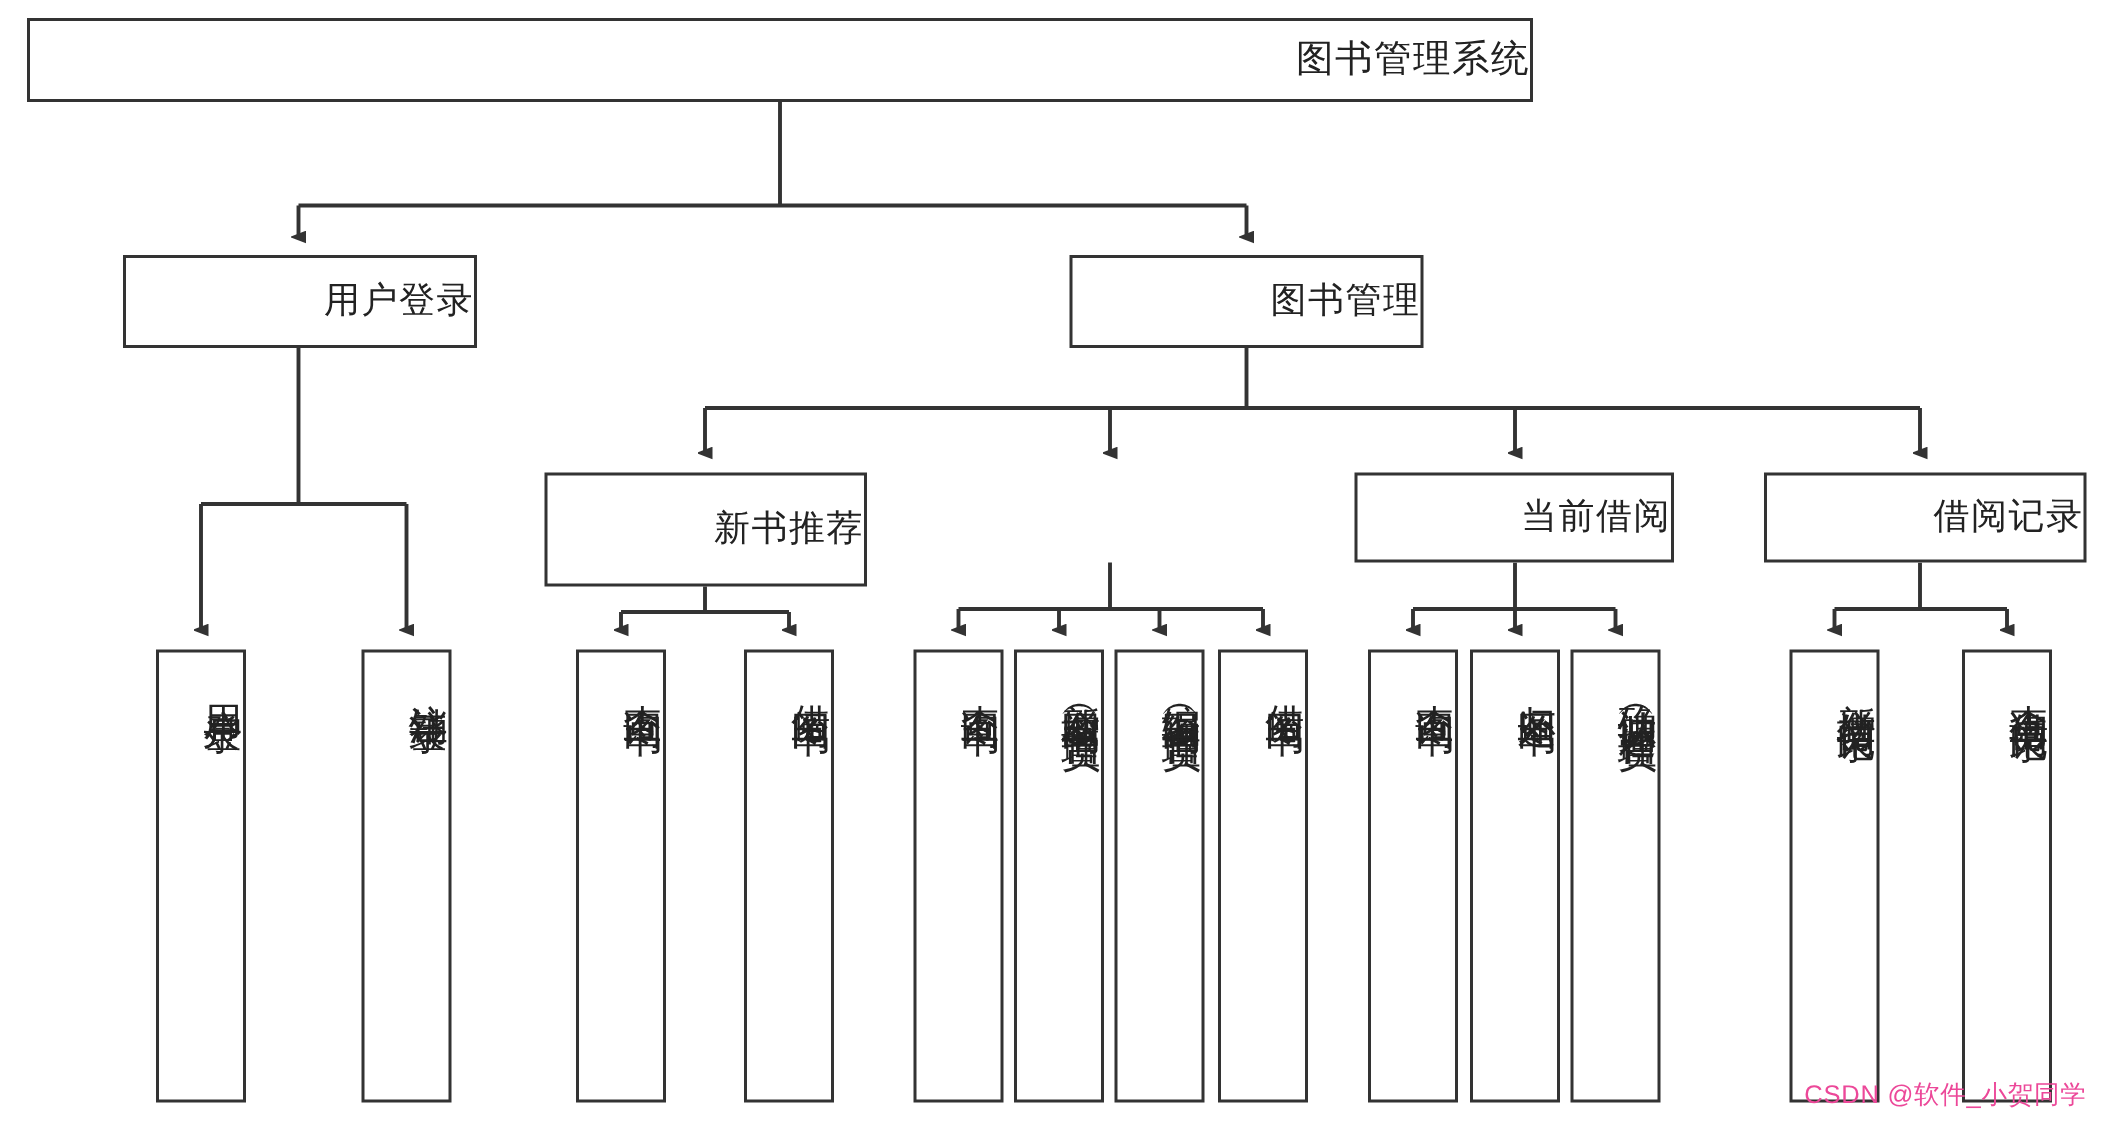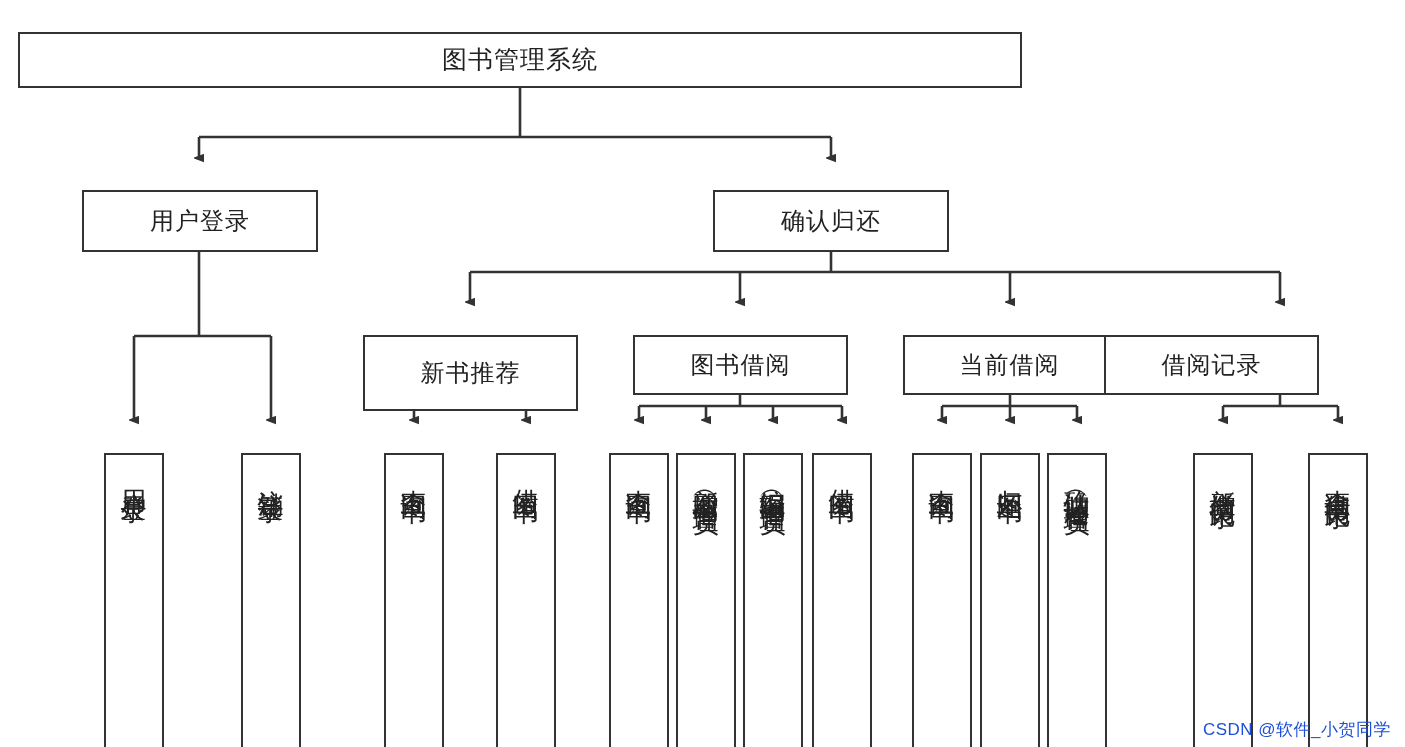--- a/index.html
+++ b/index.html
@@ -20,24 +20,23 @@
     width:1405px;height:747px;
     pointer-events:none;
   }
   .node{
     position:absolute;
     box-sizing:border-box;
     background:#ffffff;
     border:2.5px solid #333333;
     display:flex;
     align-items:center;
-    justify-content:center;
+    justify-content:flex-end;
     color:#222222;
     z-index:2;
-    margin-top:20px;
   }
   .node .label{
     display:block;
     text-align:center;
     line-height:1.18;
     color:#222222;
     white-space:nowrap;
   }
   
   .node.h .label{
@@ -56,21 +55,21 @@
     text-orientation:upright;
     font-size:26px;
     letter-spacing:3px;
     line-height:1;
   }
   .watermark{
     position:absolute;
     right:14px;
     bottom:6px;
     font-size:17px;
-    color:#1d4ed8;
+    color:#ec4899;
     letter-spacing:0.5px;
     z-index:3;
     white-space:nowrap;
   }
 </style>
 </head>
 <body>
 
 <div id="diagram-root">
 
@@ -125,33 +124,30 @@
   </svg>
 
   <div class="node h root" style="left:18px;top:12px;width:1004px;height:56px;">
     <span class="label">图书管理系统</span>
   </div>
 
   <div class="node h" style="left:82px;top:170px;width:236px;height:62px;">
     <span class="label">用户登录</span>
   </div>
   <div class="node h" style="left:713px;top:170px;width:236px;height:62px;">
-    <span class="label">确认归还</span>
+    <span class="label">图书管理</span>
   </div>
 
   <div class="node h" style="left:363px;top:315px;width:215px;height:76px;">
     <span class="label">新书推荐</span>
   </div>
-  <div class="node h" style="left:633px;top:315px;width:215px;height:60px;">
-    <span class="label">图书借阅</span>
-  </div>
   <div class="node h" style="left:903px;top:315px;width:213px;height:60px;">
     <span class="label">当前借阅</span>
   </div>
-  <div class="node h" style="left:1104px;top:315px;width:215px;height:60px;">
+  <div class="node h" style="left:1176px;top:315px;width:215px;height:60px;">
     <span class="label">借阅记录</span>
   </div>
 
   <div class="node v" style="left:104px;top:433px;width:60px;height:302px;">
     <span class="label">用户登录</span>
   </div>
   <div class="node v" style="left:241px;top:433px;width:60px;height:302px;">
     <span class="label">注销登录</span>
   </div>
 

